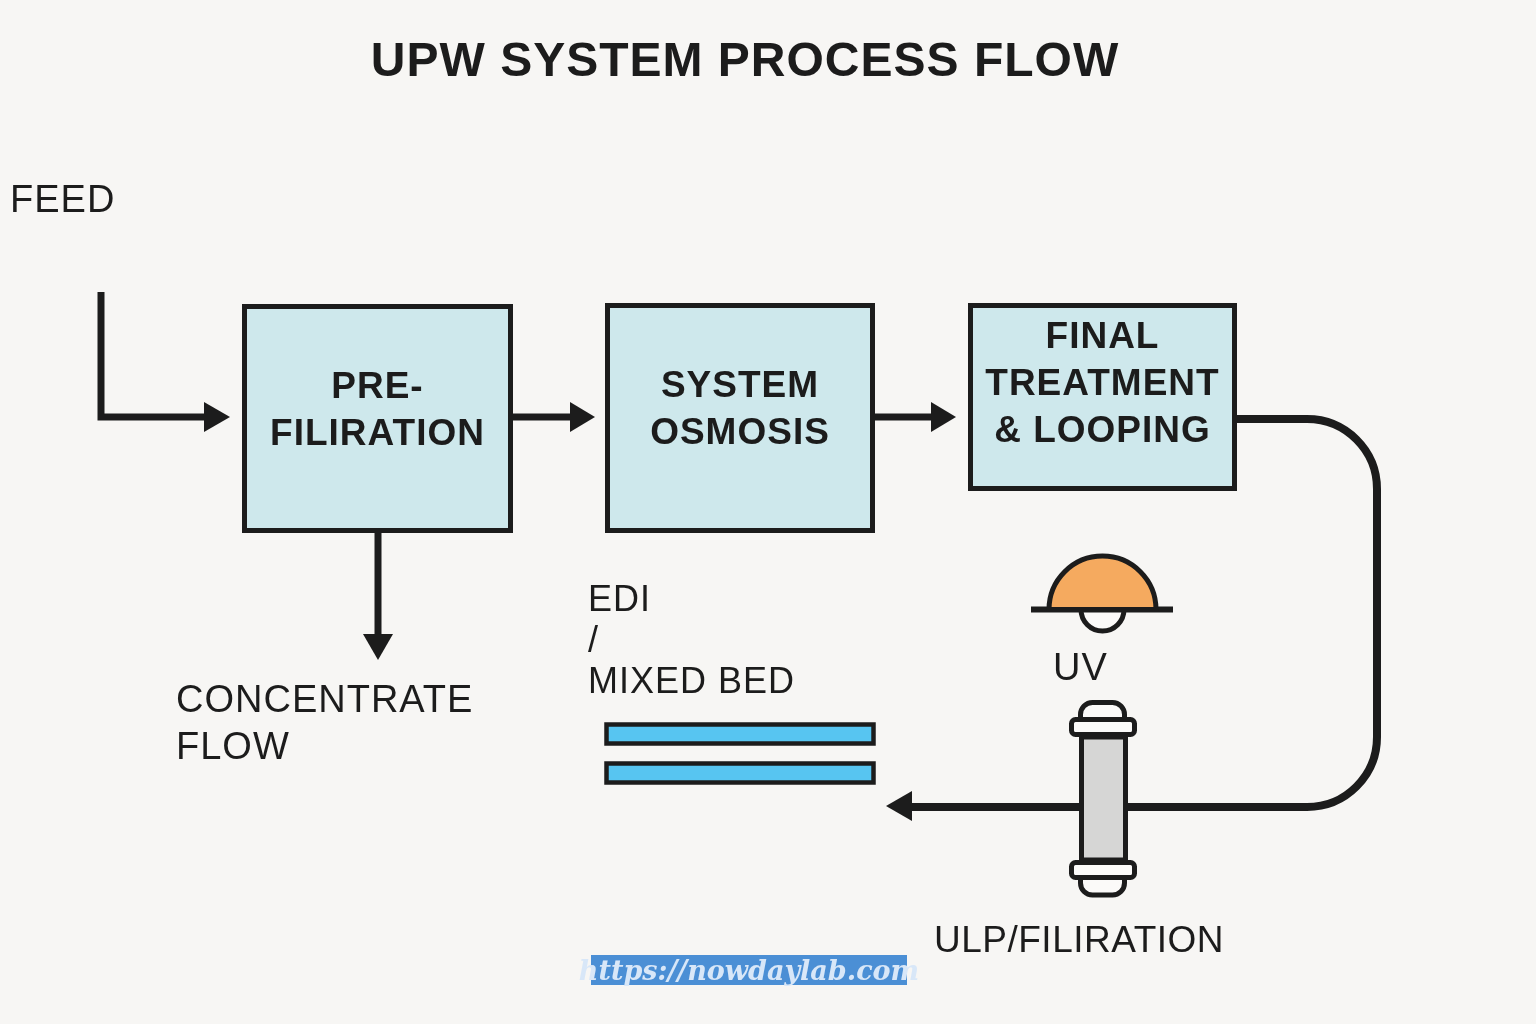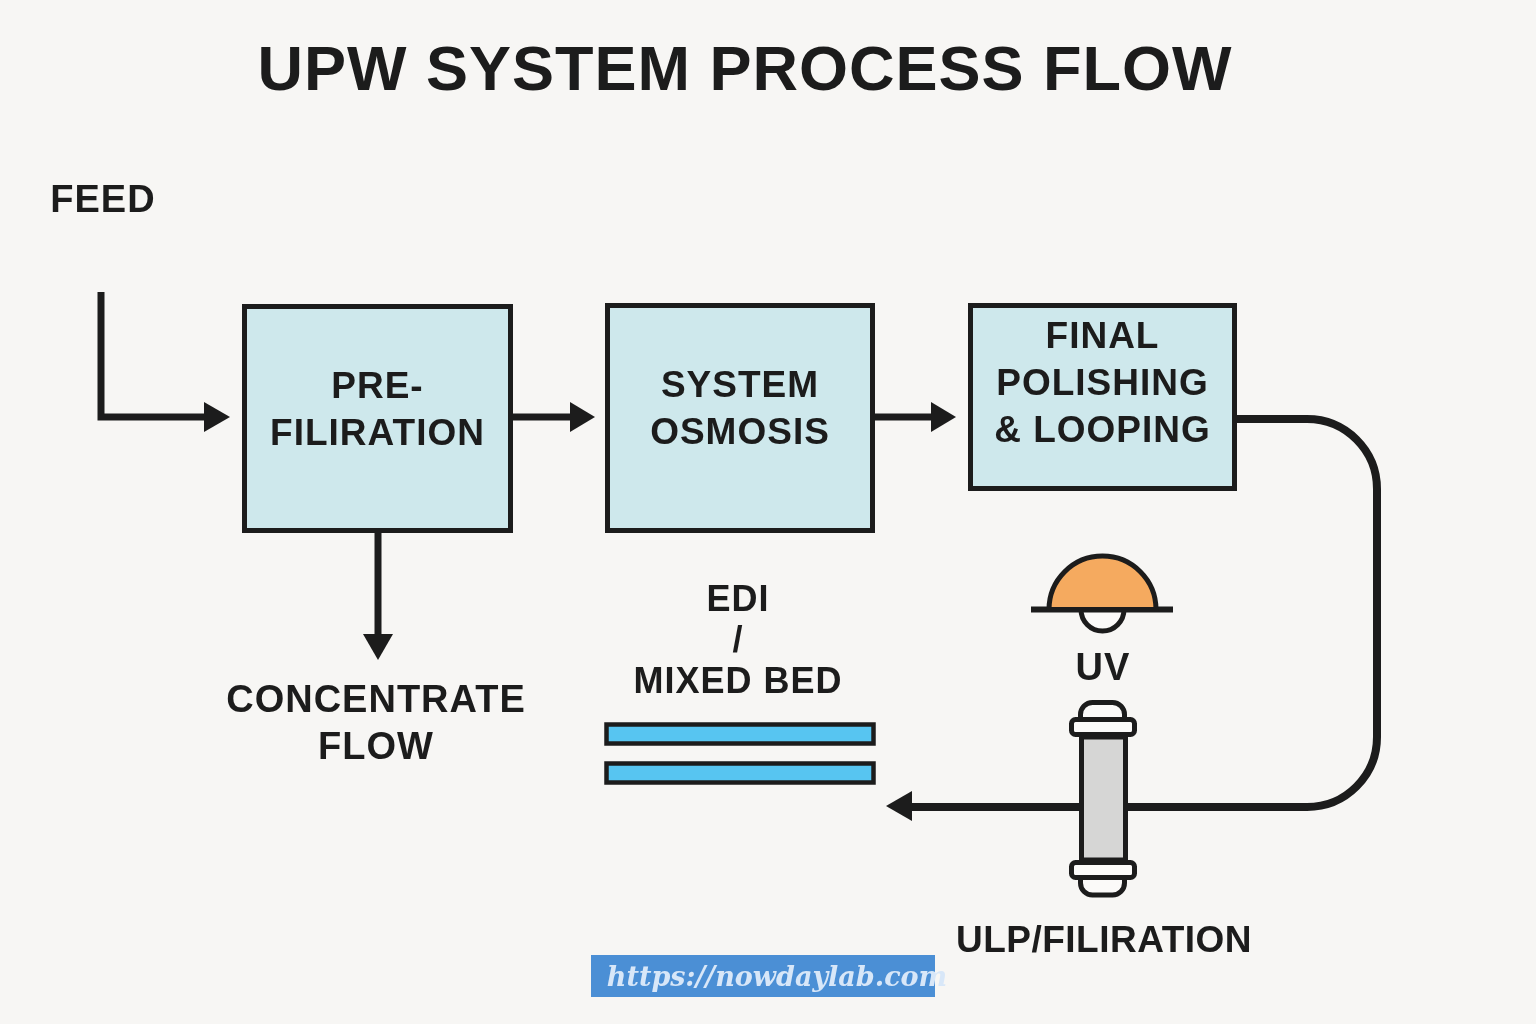--- a/index.html
+++ b/index.html
@@ -10,32 +10,31 @@
     overflow: hidden;
     background: var(--bg, #f7f6f4);
     font-family: "Liberation Sans", sans-serif;
     color: var(--ink, #1c1c1c);
   }
   .title {
     position: absolute;
     top: 32px;
     left: 745px;
     transform: translateX(-50%);
-    font-size: 63px;
+    font-size: 48px;
     font-weight: 800;
     letter-spacing: 1px;
     white-space: nowrap;
   }
   .label {
     position: absolute;
-    font-weight: 700;
+    font-weight: 400;
     font-size: 38px;
     line-height: 47px;
     letter-spacing: 1px;
-    text-align: center;
   }
   .feed-water { left: 10px; top: 176px; width: 186px; }
   .concentrate-waste { left: 176px; top: 676px; width: 400px; }
   .edi-mixed-bed { left: 588px; top: 578px; width: 300px; font-size: 36px; line-height: 41px; }
   .uv-label { left: 1053px; top: 644px; width: 100px; }
   .ulp-label { left: 934px; top: 916px; width: 340px; font-size: 37px; letter-spacing: 0.5px; }
   .box {
     position: absolute;
     box-sizing: border-box;
     background: var(--boxfill, #cee8ec);
@@ -62,32 +61,31 @@
   .arrowhead { fill: var(--ink, #1c1c1c); stroke: none; }
   .bar { fill: var(--blue, #57c5f1); stroke: var(--ink, #1c1c1c); stroke-width: 4.5; }
   .dome { fill: var(--orange, #f5aa5f); stroke: var(--ink, #1c1c1c); stroke-width: 5; stroke-linejoin: round; }
   .bulb { fill: #fbfaf9; stroke: var(--ink, #1c1c1c); stroke-width: 5; }
   .lamp-line { stroke: var(--ink, #1c1c1c); stroke-width: 6; }
   .cap { fill: #fbfaf9; stroke: var(--ink, #1c1c1c); stroke-width: 5; }
   .filter-body { fill: var(--gray, #d6d6d5); stroke: var(--ink, #1c1c1c); stroke-width: 5; }
   .watermark {
     position: absolute;
     left: 591px; top: 955px;
-    width: 316px; height: 42px;
+    width: 316px; height: 30px;
     background: var(--wmbg, #4b8fd5);
     color: var(--wmfg, #d8e7f8);
     font-family: "DejaVu Serif", serif;
     font-style: italic;
     font-weight: 600;
     font-size: 27px;
     display: flex;
     align-items: center;
     justify-content: center;
     white-space: nowrap;
-    padding-left: 28px;
   }
 </style>
 </head>
 <body>
 
 <div class="canvas">
 
   <svg class="connectors" width="1536" height="1024" viewBox="0 0 1536 1024">
 
     <g>
@@ -151,21 +149,21 @@
   <div class="box box-reverse-osmosis">
     <div class="lines">
       <div>SYSTEM</div>
       <div>OSMOSIS</div>
     </div>
   </div>
 
   <div class="box box-final-polishing">
     <div class="lines">
       <div>FINAL</div>
-      <div>POLISHING</div>
+      <div>TREATMENT</div>
       <div>&amp; LOOPING</div>
     </div>
   </div>
 
   <div class="label concentrate-waste">
     <div>CONCENTRATE</div>
     <div>FLOW</div>
   </div>
 
   <div class="label edi-mixed-bed">

